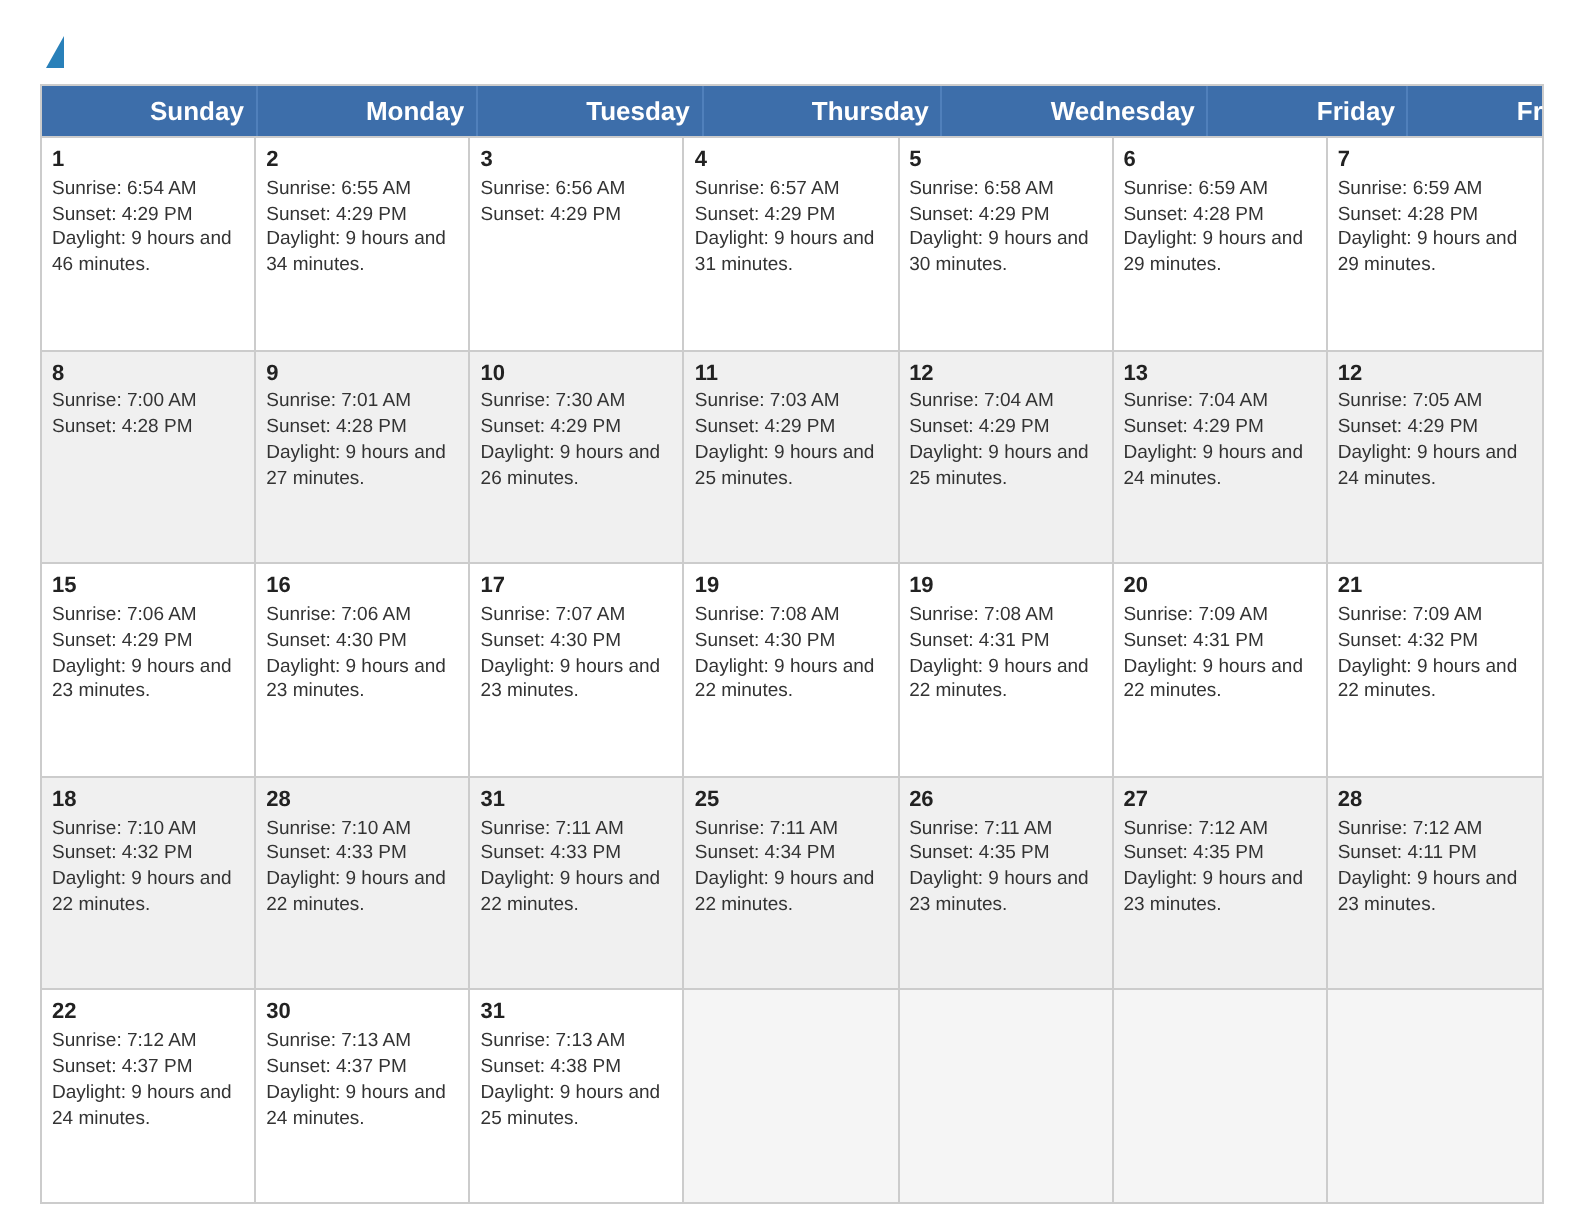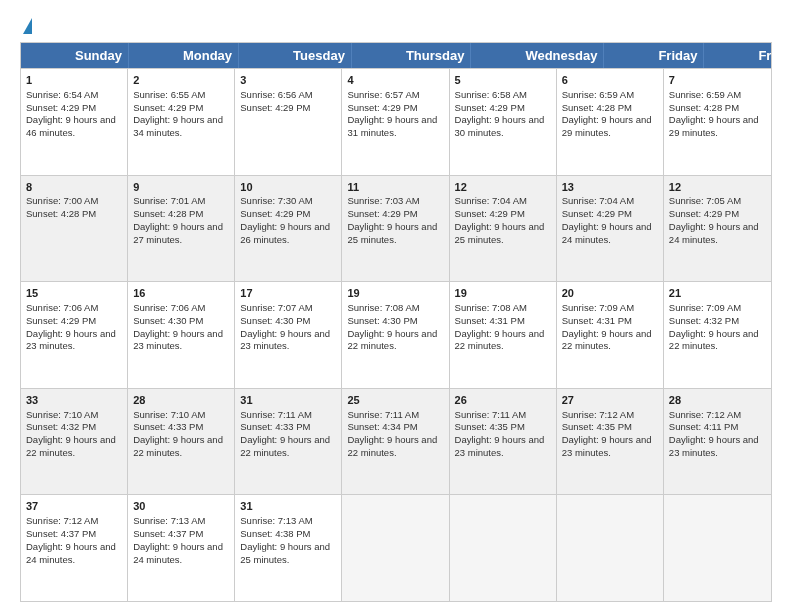--- a/index.html
+++ b/index.html
@@ -165,30 +165,30 @@
         <div class="cal-row">
           <div class="cal-cell"><span class="day-num">15</span><span>Sunrise: 7:06 AM</span><br><span>Sunset: 4:29 PM</span><br><span>Daylight: 9 hours and 23 minutes.</span></div>
           <div class="cal-cell"><span class="day-num">16</span><span>Sunrise: 7:06 AM</span><br><span>Sunset: 4:30 PM</span><br><span>Daylight: 9 hours and 23 minutes.</span></div>
           <div class="cal-cell"><span class="day-num">17</span><span>Sunrise: 7:07 AM</span><br><span>Sunset: 4:30 PM</span><br><span>Daylight: 9 hours and 23 minutes.</span></div>
           <div class="cal-cell"><span class="day-num">19</span><span>Sunrise: 7:08 AM</span><br><span>Sunset: 4:30 PM</span><br><span>Daylight: 9 hours and 22 minutes.</span></div>
           <div class="cal-cell"><span class="day-num">19</span><span>Sunrise: 7:08 AM</span><br><span>Sunset: 4:31 PM</span><br><span>Daylight: 9 hours and 22 minutes.</span></div>
           <div class="cal-cell"><span class="day-num">20</span><span>Sunrise: 7:09 AM</span><br><span>Sunset: 4:31 PM</span><br><span>Daylight: 9 hours and 22 minutes.</span></div>
           <div class="cal-cell"><span class="day-num">21</span><span>Sunrise: 7:09 AM</span><br><span>Sunset: 4:32 PM</span><br><span>Daylight: 9 hours and 22 minutes.</span></div>
         </div>
         <div class="cal-row">
-          <div class="cal-cell shaded"><span class="day-num">33</span><span>Sunrise: 7:10 AM</span><br><span>Sunset: 4:32 PM</span><br><span>Daylight: 9 hours and 22 minutes.</span></div>
+          <div class="cal-cell shaded"><span class="day-num">18</span><span>Sunrise: 7:10 AM</span><br><span>Sunset: 4:32 PM</span><br><span>Daylight: 9 hours and 22 minutes.</span></div>
           <div class="cal-cell shaded"><span class="day-num">28</span><span>Sunrise: 7:10 AM</span><br><span>Sunset: 4:33 PM</span><br><span>Daylight: 9 hours and 22 minutes.</span></div>
           <div class="cal-cell shaded"><span class="day-num">31</span><span>Sunrise: 7:11 AM</span><br><span>Sunset: 4:33 PM</span><br><span>Daylight: 9 hours and 22 minutes.</span></div>
           <div class="cal-cell shaded"><span class="day-num">25</span><span>Sunrise: 7:11 AM</span><br><span>Sunset: 4:34 PM</span><br><span>Daylight: 9 hours and 22 minutes.</span></div>
           <div class="cal-cell shaded"><span class="day-num">26</span><span>Sunrise: 7:11 AM</span><br><span>Sunset: 4:35 PM</span><br><span>Daylight: 9 hours and 23 minutes.</span></div>
           <div class="cal-cell shaded"><span class="day-num">27</span><span>Sunrise: 7:12 AM</span><br><span>Sunset: 4:35 PM</span><br><span>Daylight: 9 hours and 23 minutes.</span></div>
           <div class="cal-cell shaded"><span class="day-num">28</span><span>Sunrise: 7:12 AM</span><br><span>Sunset: 4:11 PM</span><br><span>Daylight: 9 hours and 23 minutes.</span></div>
         </div>
         <div class="cal-row">
-          <div class="cal-cell"><span class="day-num">37</span><span>Sunrise: 7:12 AM</span><br><span>Sunset: 4:37 PM</span><br><span>Daylight: 9 hours and 24 minutes.</span></div>
+          <div class="cal-cell"><span class="day-num">22</span><span>Sunrise: 7:12 AM</span><br><span>Sunset: 4:37 PM</span><br><span>Daylight: 9 hours and 24 minutes.</span></div>
           <div class="cal-cell"><span class="day-num">30</span><span>Sunrise: 7:13 AM</span><br><span>Sunset: 4:37 PM</span><br><span>Daylight: 9 hours and 24 minutes.</span></div>
           <div class="cal-cell"><span class="day-num">31</span><span>Sunrise: 7:13 AM</span><br><span>Sunset: 4:38 PM</span><br><span>Daylight: 9 hours and 25 minutes.</span></div>
           <div class="cal-cell empty"></div>
           <div class="cal-cell empty"></div>
           <div class="cal-cell empty"></div>
           <div class="cal-cell empty"></div>
         </div>
       </div>
   </div>
 </div>

